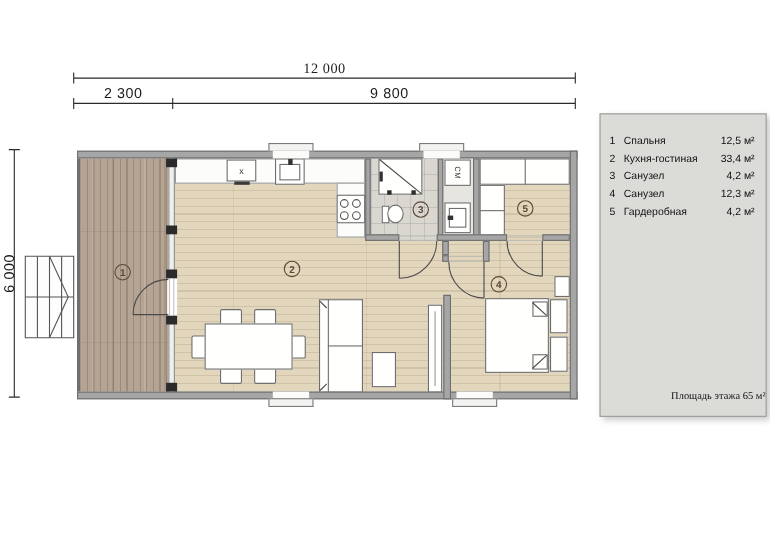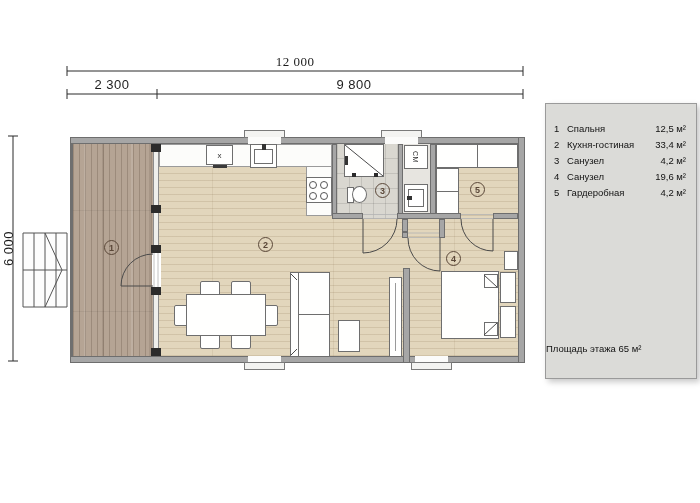--- a/index.html
+++ b/index.html
@@ -35,21 +35,21 @@
   .tinytext{position:absolute;font-size:8px;color:#333;display:flex;align-items:center;justify-content:center;}
   
   #legend{position:absolute;left:545px;top:103px;width:150px;height:274px;background:#dbdbd8;
      border:1px solid #9a9a9a;box-shadow:3px 3px 6px rgba(0,0,0,.22);}
   #legend .title{margin-top:13px;text-align:center;font-size:10.5px;font-weight:bold;color:#111;}
   #legend .rows{margin-top:16px;}
   #legend .row{display:flex;align-items:baseline;padding:2.6px 10px 2.6px 8px;font-size:9.5px;color:#111;}
   #legend .num{width:13px;flex:0 0 13px;}
   #legend .nm{flex:1;}
   #legend .ar{flex:0 0 auto;text-align:right;}
-  #legend .footer{position:absolute;bottom:24px;width:100%;text-align:left;font-size:9.5px;color:#111;}
+  #legend .footer{position:absolute;bottom:12px;width:100%;text-align:right;font-size:9.5px;color:#111;font-family:Liberation Serif, serif;}
   svg{position:absolute;left:0;top:0;pointer-events:none;}
 </style>
 </head>
 <body>
 
 <div id="stage">
 
   <div class="dim" style="left:260px;top:54px;width:70px;font-family:Liberation Serif, serif;">12 000</div>
   <div class="dim" style="left:77px;top:77px;width:70px;">2 300</div>
   <div class="dim" style="left:319px;top:77px;width:70px;">9 800</div>
@@ -195,21 +195,21 @@
         <span class="ar">33,4 м²</span>
       </div>
       <div class="row">
         <span class="num">3</span>
         <span class="nm">Санузел</span>
         <span class="ar">4,2 м²</span>
       </div>
       <div class="row">
         <span class="num">4</span>
         <span class="nm">Санузел</span>
-        <span class="ar">19,6 м²</span>
+        <span class="ar">12,3 м²</span>
       </div>
       <div class="row">
         <span class="num">5</span>
         <span class="nm">Гардеробная</span>
         <span class="ar">4,2 м²</span>
       </div>
     </div>
     <div class="footer">Площадь этажа 65 м²</div>
   </div>
 

